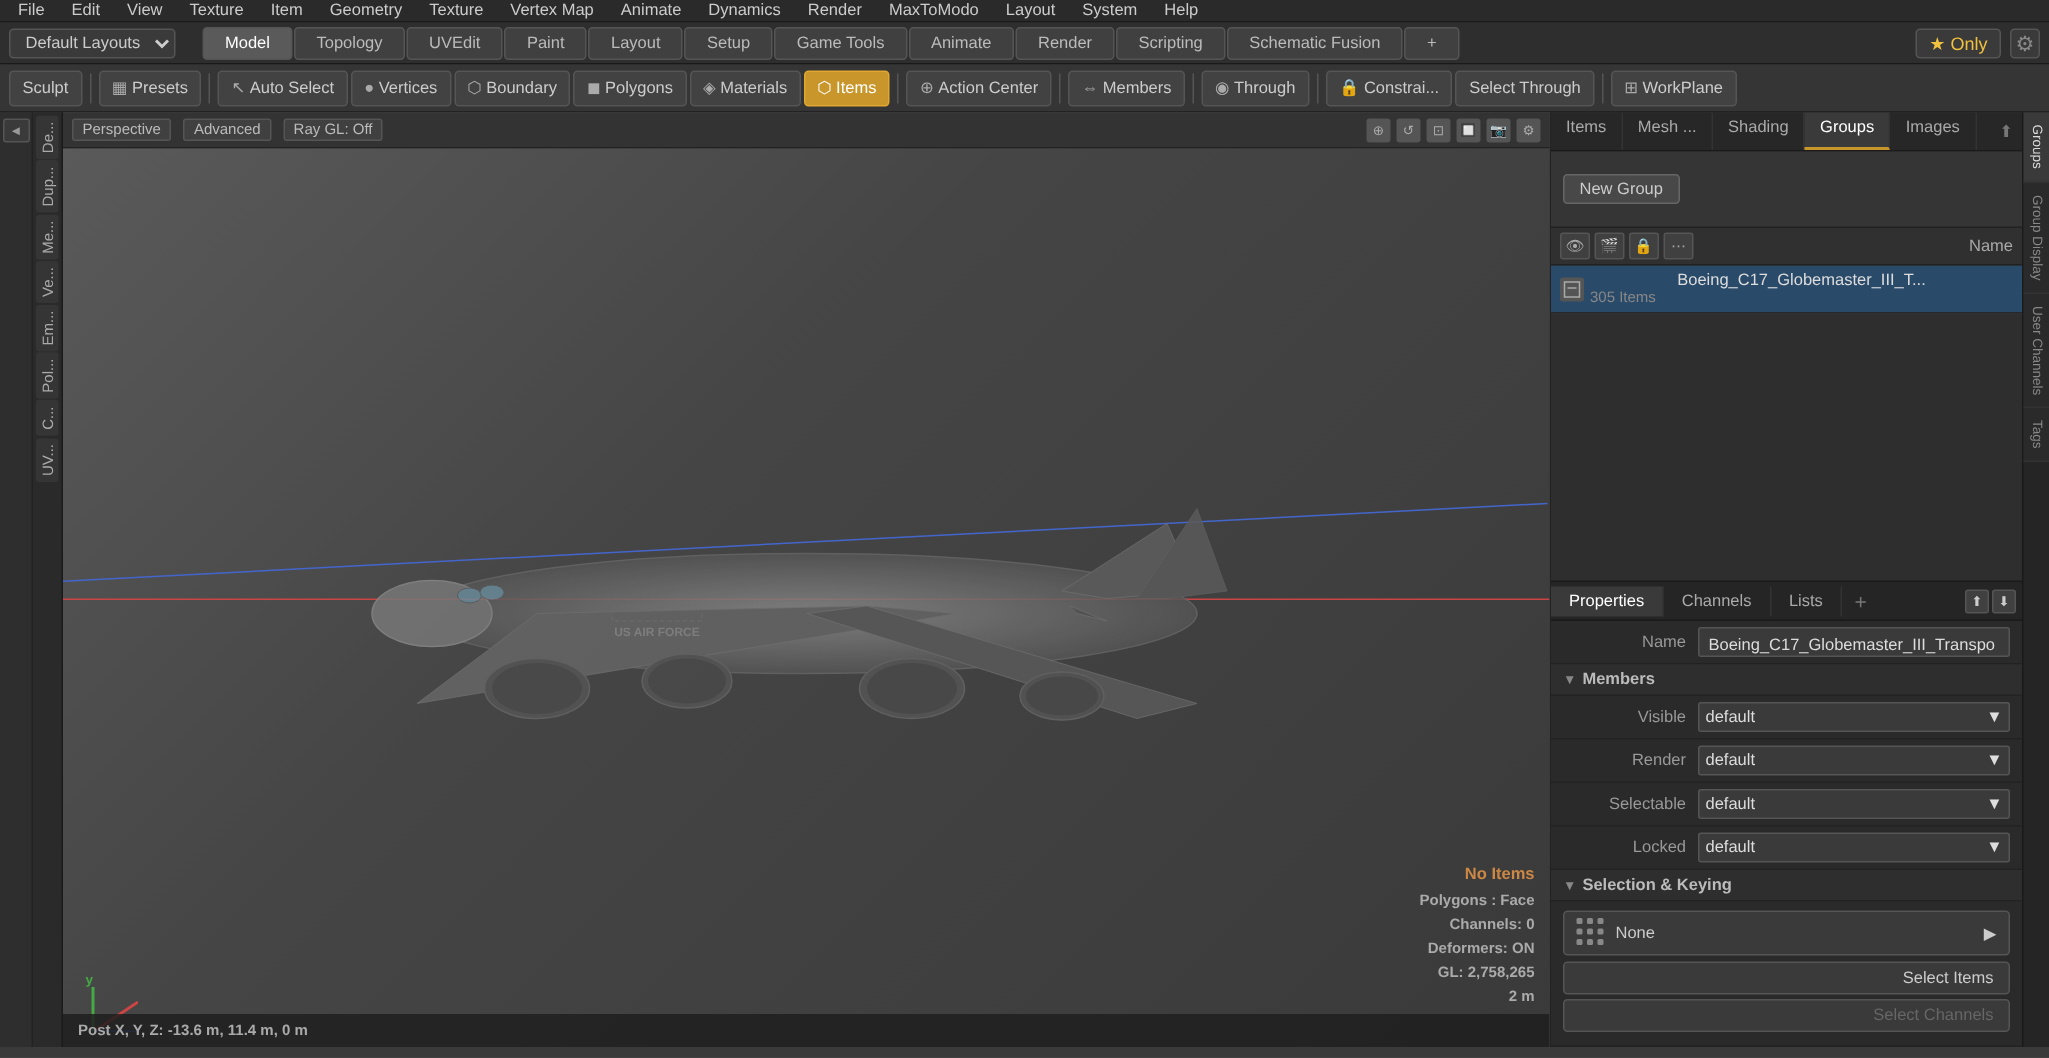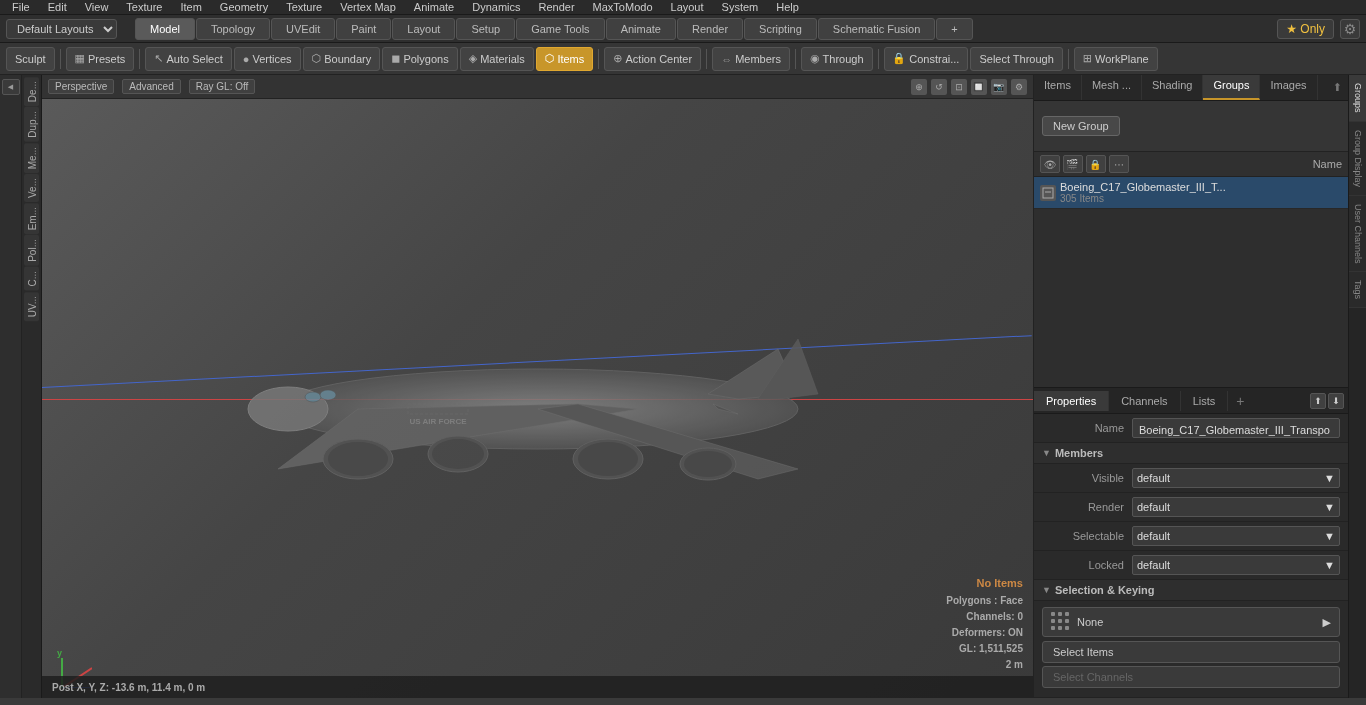--- a/index.html
+++ b/index.html
@@ -368,20 +368,21 @@
       font-size: 8px;
       color: #ccc;
     }
     .gi-name {
       font-size: 11px;
       color: #ddd;
       flex: 1;
       overflow: hidden;
       text-overflow: ellipsis;
       white-space: nowrap;
+      text-align: center;
     }
     .gi-count {
       font-size: 10px;
       color: #888;
     }
 
     
     .groups-list {
       flex: 1;
       overflow-y: auto;
@@ -524,21 +525,21 @@
     .sel-btn {
       padding: 4px 10px;
       background: #3a3a3a;
       border: 1px solid #555;
       border-radius: 3px;
       cursor: pointer;
       font-size: 11px;
       color: #ccc;
       width: 100%;
       margin-bottom: 3px;
-      text-align: left;
+      text-align: right;
     }
     .sel-btn.disabled {
       color: #666;
       cursor: default;
     }
 
     
     .right-vtabs {
       width: 18px;
       background: #252525;
@@ -769,21 +770,21 @@
         <text x="42" y="18" fill="#cc4444" font-size="9">x</text>
         <text x="5" y="8" fill="#44aa44" font-size="9">y</text>
         <text x="42" y="43" fill="#4466cc" font-size="9">z</text>
       </svg>
 
       <div class="viewport-info">
         <div class="no-items">No Items</div>
         <div>Polygons : Face</div>
         <div>Channels: 0</div>
         <div>Deformers: ON</div>
-        <div>GL: 1,511,525</div>
+        <div>GL: 2,758,265</div>
         <div>2 m</div>
       </div>
 
       <div class="viewport-status">
         <span>Post X, Y, Z:  -13.6 m, 11.4 m, 0 m</span>
       </div>
     </div>
   </div>
 
   <div class="right-panel">

